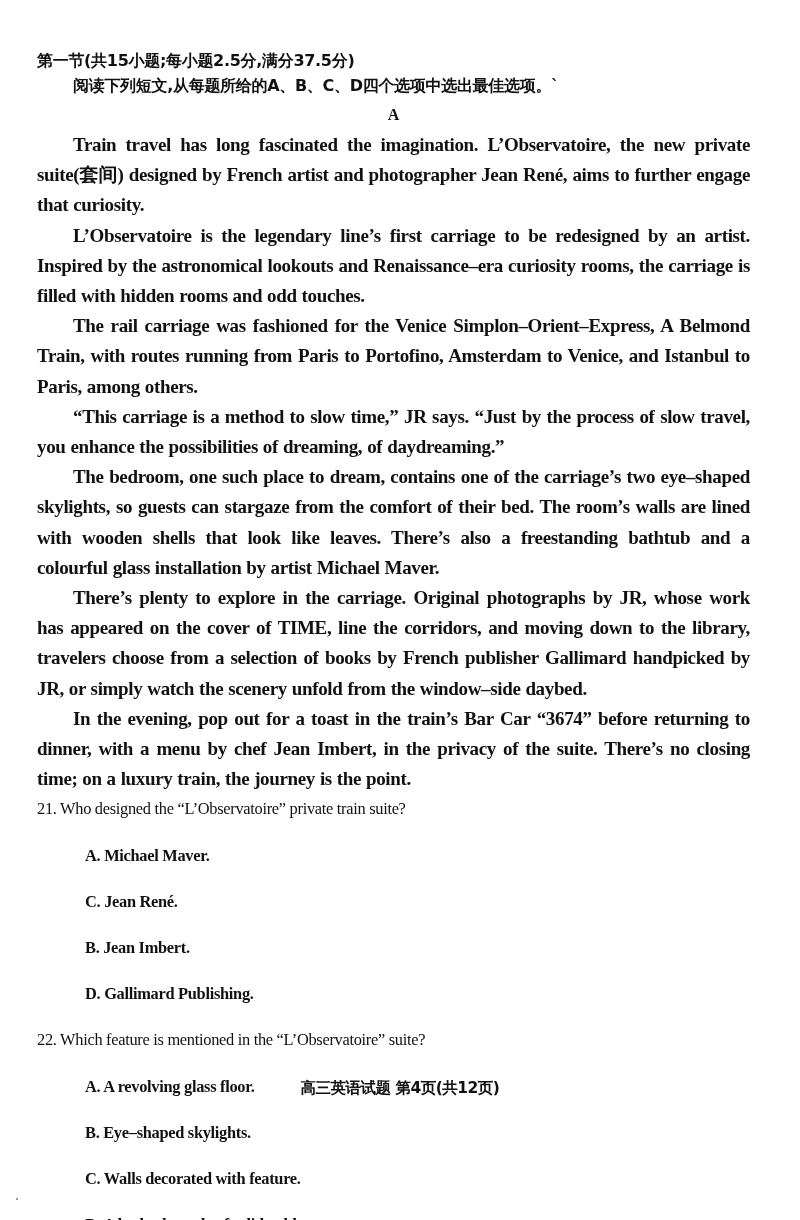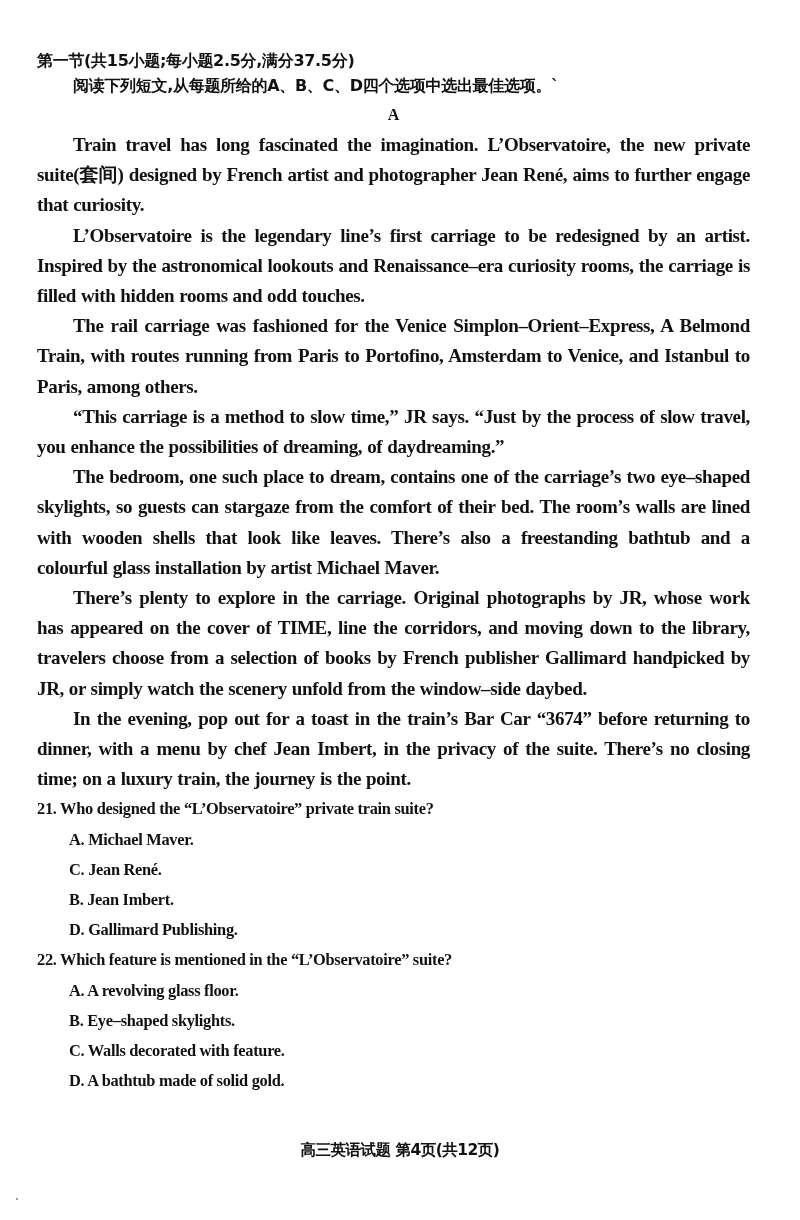--- a/index.html
+++ b/index.html
@@ -18,29 +18,29 @@
   .section-letter {
     text-align: center; font-weight: bold; font-size: 16px; line-height: 30px;
     margin-top: 2px; margin-left: 0; width: 713px;
   }
   .para {
     font-weight: bold; font-size: 19px; line-height: 30.2px;
     text-align: justify; text-indent: 36px; letter-spacing: -0.35px;
     word-spacing: 0.5px; margin: 0;
   }
   .question {
-    font-weight: bold; font-size: 16.4px; line-height: 30.2px; letter-spacing: -0.3px;
+    font-weight: normal; font-size: 16.4px; line-height: 30.2px; letter-spacing: -0.3px;
     margin: 0;
   }
   .option {
     font-weight: bold; font-size: 16.4px; line-height: 30.2px; letter-spacing: -0.3px;
-    padding-left: 32px; margin: 0;
+    padding-left: 32px; margin: 16px;
   }
   .footer {
-    position: absolute; top: 1140px; left: 0; width: 800px; text-align: center;
+    position: absolute; top: 1078px; left: 0; width: 800px; text-align: center;
     font-family: "DejaVu Sans", "Liberation Sans", sans-serif;
     font-weight: bold; font-size: 15.5px; letter-spacing: -0.5px;
   }
   .speck { position: absolute; left: 16px; top: 1198px; width: 2px; height: 2px; background: #777; border-radius: 1px; }
 </style>
 </head>
 <body>
 
 <div class="page">
   <div class="hdr">第一节(共15小题;每小题2.5分,满分37.5分)</div>

